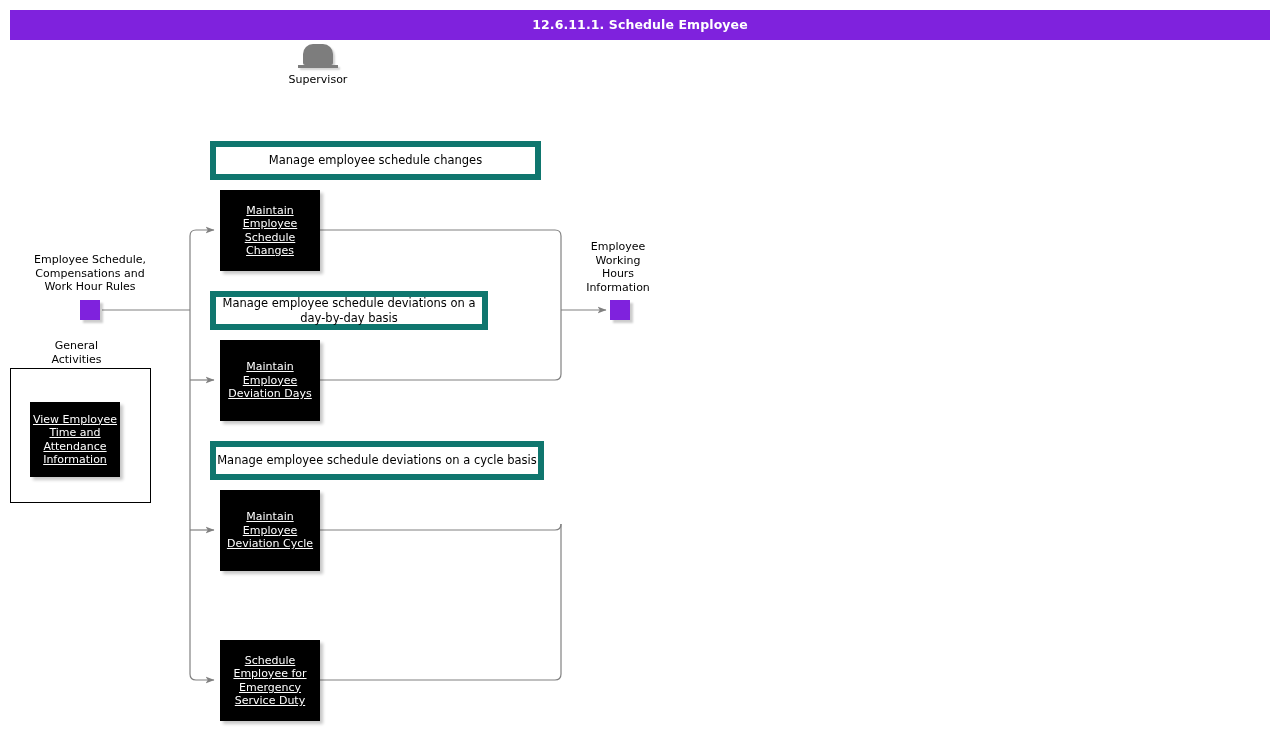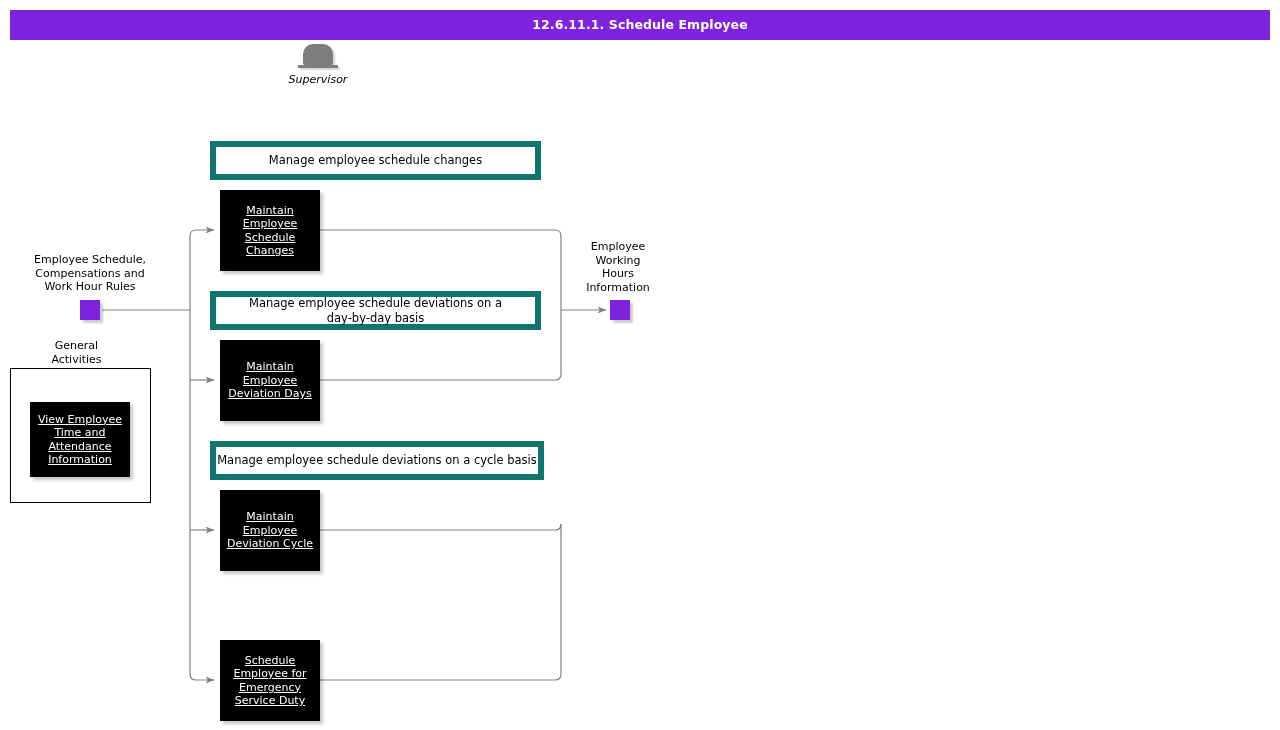--- a/index.html
+++ b/index.html
@@ -113,21 +113,21 @@
       <path d="M320,680 H555 Q561,680 561,674"></path>
 
       <path d="M561,236 V374"></path>
       <path d="M561,524 V674"></path>
 
       <path d="M561,310 H606" marker-end="url(#arw)"></path>
     </g>
   </svg>
 
 
-  <div class="actor" style="left:278px;top:44px;width:80px;font-style:italic;">
+  <div class="actor" style="left:278px;top:44px;width:80px;">
     <div class="glyph">
       <div class="head"></div>
         <div class="base"></div>
     </div>
     <div class="alabel">Supervisor</div>
   </div>
 
   <div class="flabel" style="left:10px;top:253px;width:160px;">Employee Schedule,
 Compensations and
 Work Hour Rules</div>
@@ -135,28 +135,28 @@
 
   <div class="flabel" style="left:558px;top:240px;width:120px;">Employee
 Working
 Hours
 Information</div>
   <div class="psquare" style="left:610px;top:300px;"></div>
 
   <div class="flabel" style="left:10px;top:339px;width:133px;">General
 Activities</div>
   <div class="group" style="left:10px;top:368px;width:141px;height:135px;"></div>
-  <div class="gbox" style="left:30px;top:402px;width:100px;height:75px;">View Employee
+  <div class="gbox" style="left:30px;top:402px;width:90px;height:75px;">View Employee
 Time and
 Attendance
 Information</div>
 
   <div class="wbox" style="left:210px;top:141px;width:331px;height:39px;">Manage employee schedule changes</div>
 
-  <div class="wbox" style="left:210px;top:291px;width:331px;height:39px;">Manage employee schedule deviations on a
+  <div class="wbox" style="left:210px;top:291px;width:278px;height:39px;">Manage employee schedule deviations on a
 day-by-day basis</div>
 
   <div class="wbox" style="left:210px;top:441px;width:334px;height:39px;">Manage employee schedule deviations on a cycle basis</div>
 
 
   <div class="gbox" style="left:220px;top:190px;width:100px;height:81px;">Maintain
 Employee
 Schedule
 Changes</div>
 

